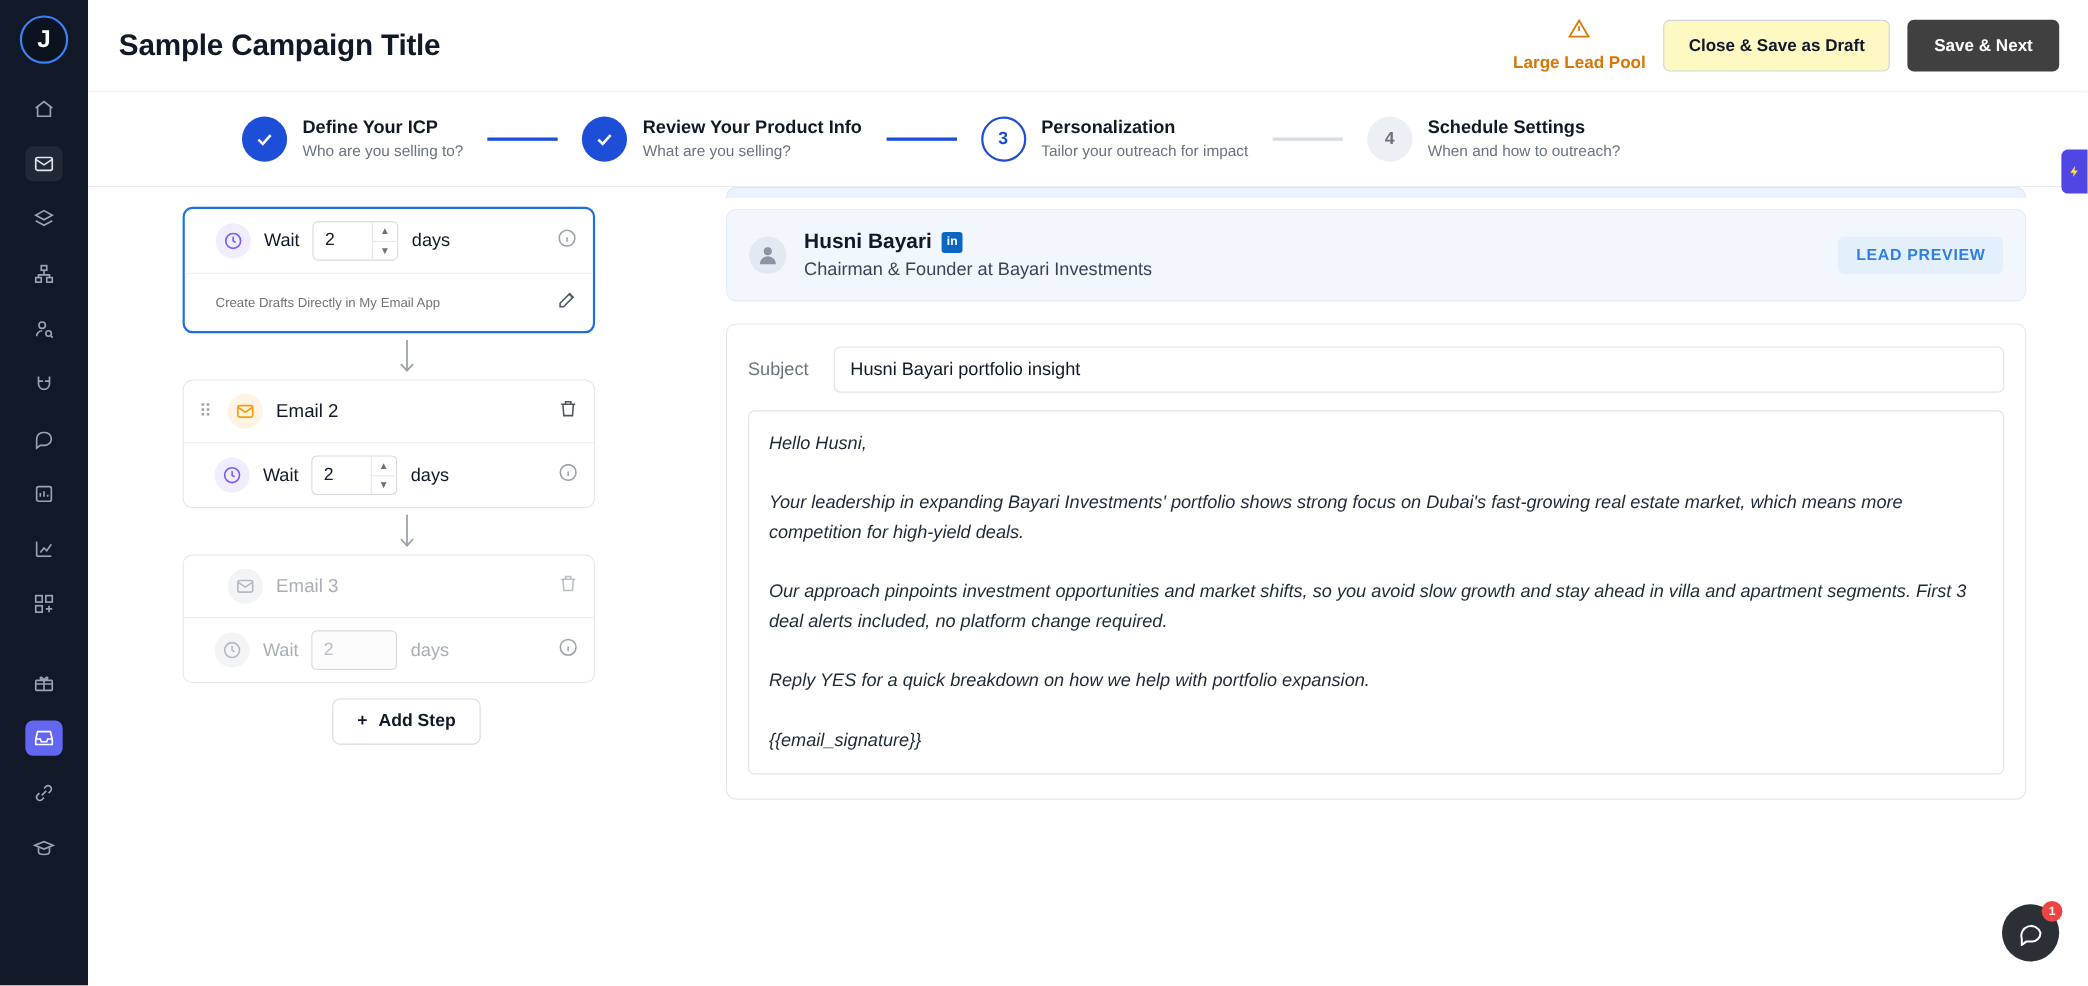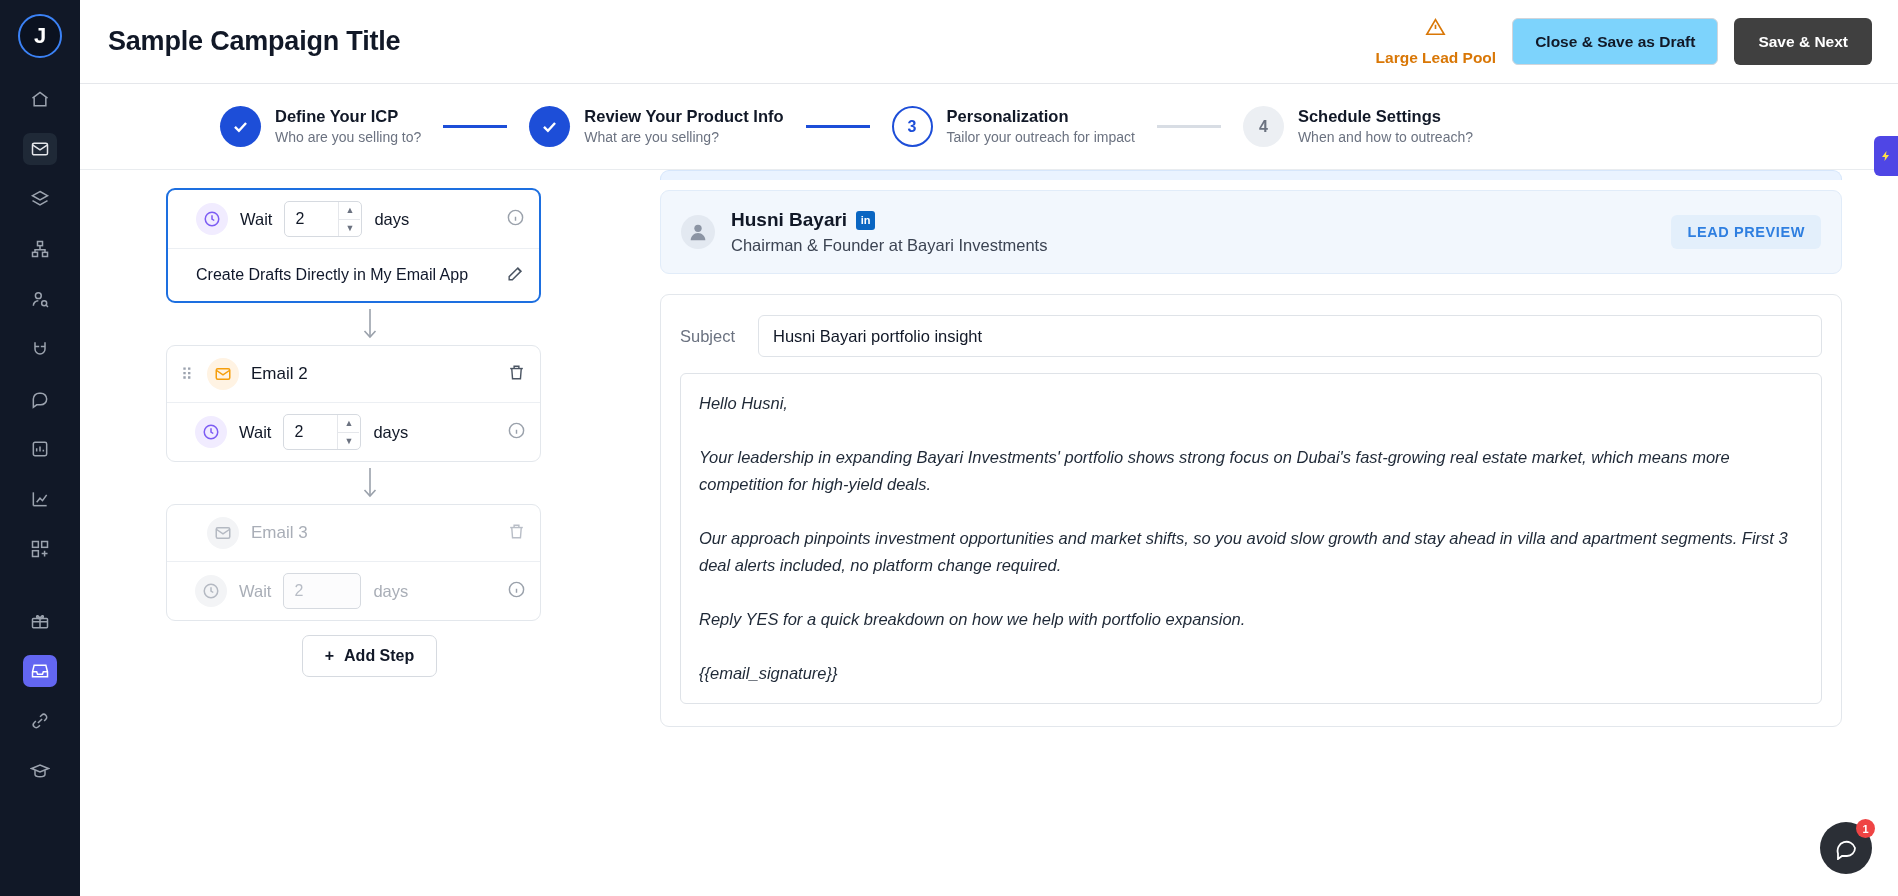--- a/index.html
+++ b/index.html
@@ -52,21 +52,21 @@
     background: #ffffff;
   }
   .campaign-title { font-size: 27px; font-weight: bold; color: #111827; letter-spacing: -0.2px; }
   .header-right { margin-left: auto; display: flex; align-items: center; gap: 16px; }
   .warn { display: flex; align-items: center; gap: 9px; color: #d97706; font-size: 15.5px; font-weight: 600; flex-direction: column; }
   .btn {
     border-radius: 6px; font-size: 15.5px; font-weight: bold; cursor: pointer;
     display: flex; align-items: center; justify-content: center;
   }
   .btn-draft {
-    height: 47px; padding: 0 22px; background: #7dd3fc; color: #111827;
+    height: 47px; padding: 0 22px; background: #fef9c3; color: #111827;
     border: 1px solid #d1d5db;
   }
   .btn-next {
     height: 47px; padding: 0 24px; background: #404040; color: #ffffff; border: none;
   }
 
   
   .stepper {
     height: 86px; border-bottom: 1px solid #e9ecef;
     display: flex; align-items: center; padding-left: 140px; gap: 0;
@@ -123,21 +123,21 @@
     font-size: 16px; color: #111827;
   }
   .numbox.muted { color: #b8bdc6; background: #fcfcfd; }
   .spin { position: absolute; right: 1px; top: 0; height: 100%; width: 22px; display:flex; flex-direction: column; border-left: 1px solid #e5e7eb;}
   .spin div { flex: 1; display: flex; align-items: center; justify-content: center; color: #6b7280; font-size: 9px; }
   .spin div:first-child { border-bottom: 1px solid #e5e7eb; }
   .days { font-size: 16.5px; color: #111827; }
   .days.muted { color: #a9aeb7; }
   .info { margin-left: auto; color: #9aa1ab; }
   .sub-row { display: flex; align-items: center; height: 52px; padding: 0 14px 0 28px; }
-  .sub-row .txt { font-size: 16px; color: #0f172a; }
+  .sub-row .txt { font-size: 12px; color: #737373; }
   .pencil { margin-left: auto; color: #4b5563; }
   .arrow-down { width: 375px; margin-left: 102px; display: flex; justify-content: center; color: #9aa1ab; height: 42px; align-items: center; }
   .add-step {
     margin-left: 102px; width: 375px; display: flex; justify-content: center; margin-top: 14px;
   }
   .add-step button {
     height: 42px; padding: 0 22px; background: #fff; border: 1px solid #d6dae0;
     border-radius: 7px; font-size: 16px; font-weight: bold; color: #111827;
     display: flex; align-items: center; gap: 10px; cursor: pointer;
   }

